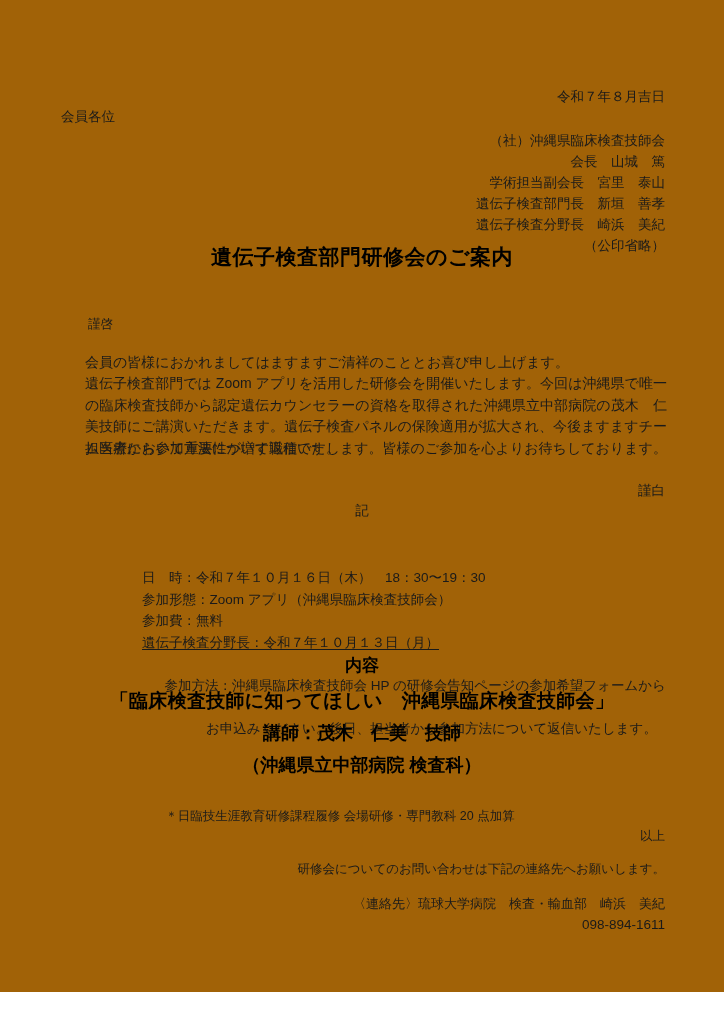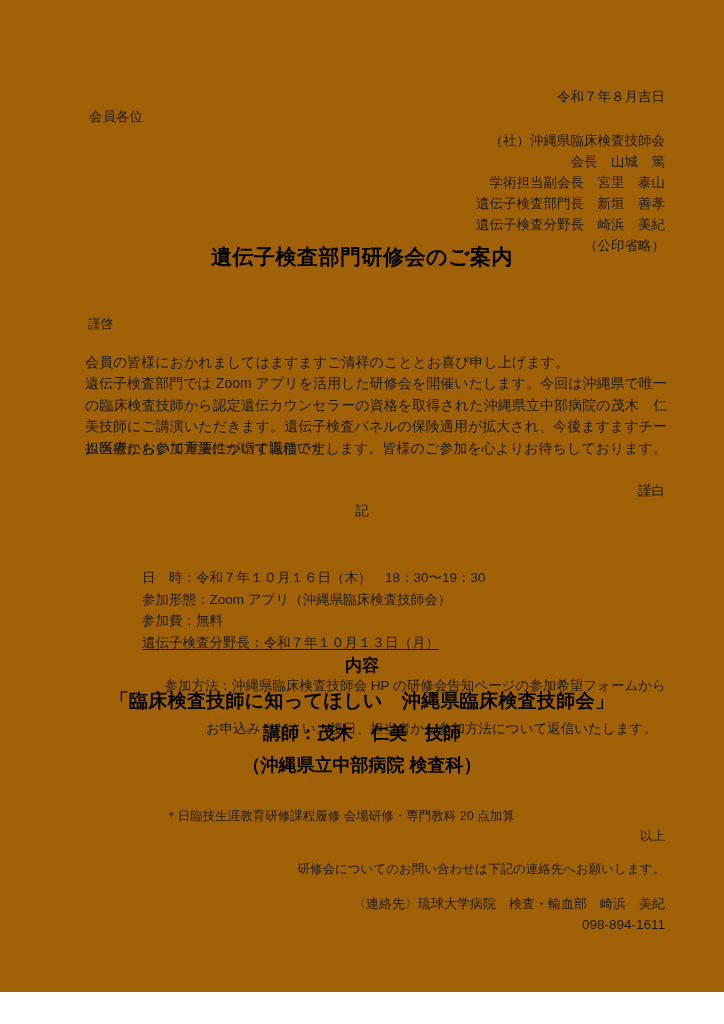--- a/index.html
+++ b/index.html
@@ -30,21 +30,21 @@
     color: #1a1a1a;
     white-space: pre;
   }
 
   
   #date-line {
     left: 0; right: 59px; top: 86px;
     text-align: right;
   }
   #addressee {
-    left: 61px; top: 106px; margin-left: 28px;
+    left: 61px; top: 106px;
   }
   .org-line {
     left: 0; right: 59px;
     text-align: right;
   }
   #org-name   { top: 130px; }
   #org-role-1 { top: 151px; }
   #org-role-2 { top: 172px; }
   #org-role-3 { top: 193px; }
   #org-role-4 { top: 214px; }

